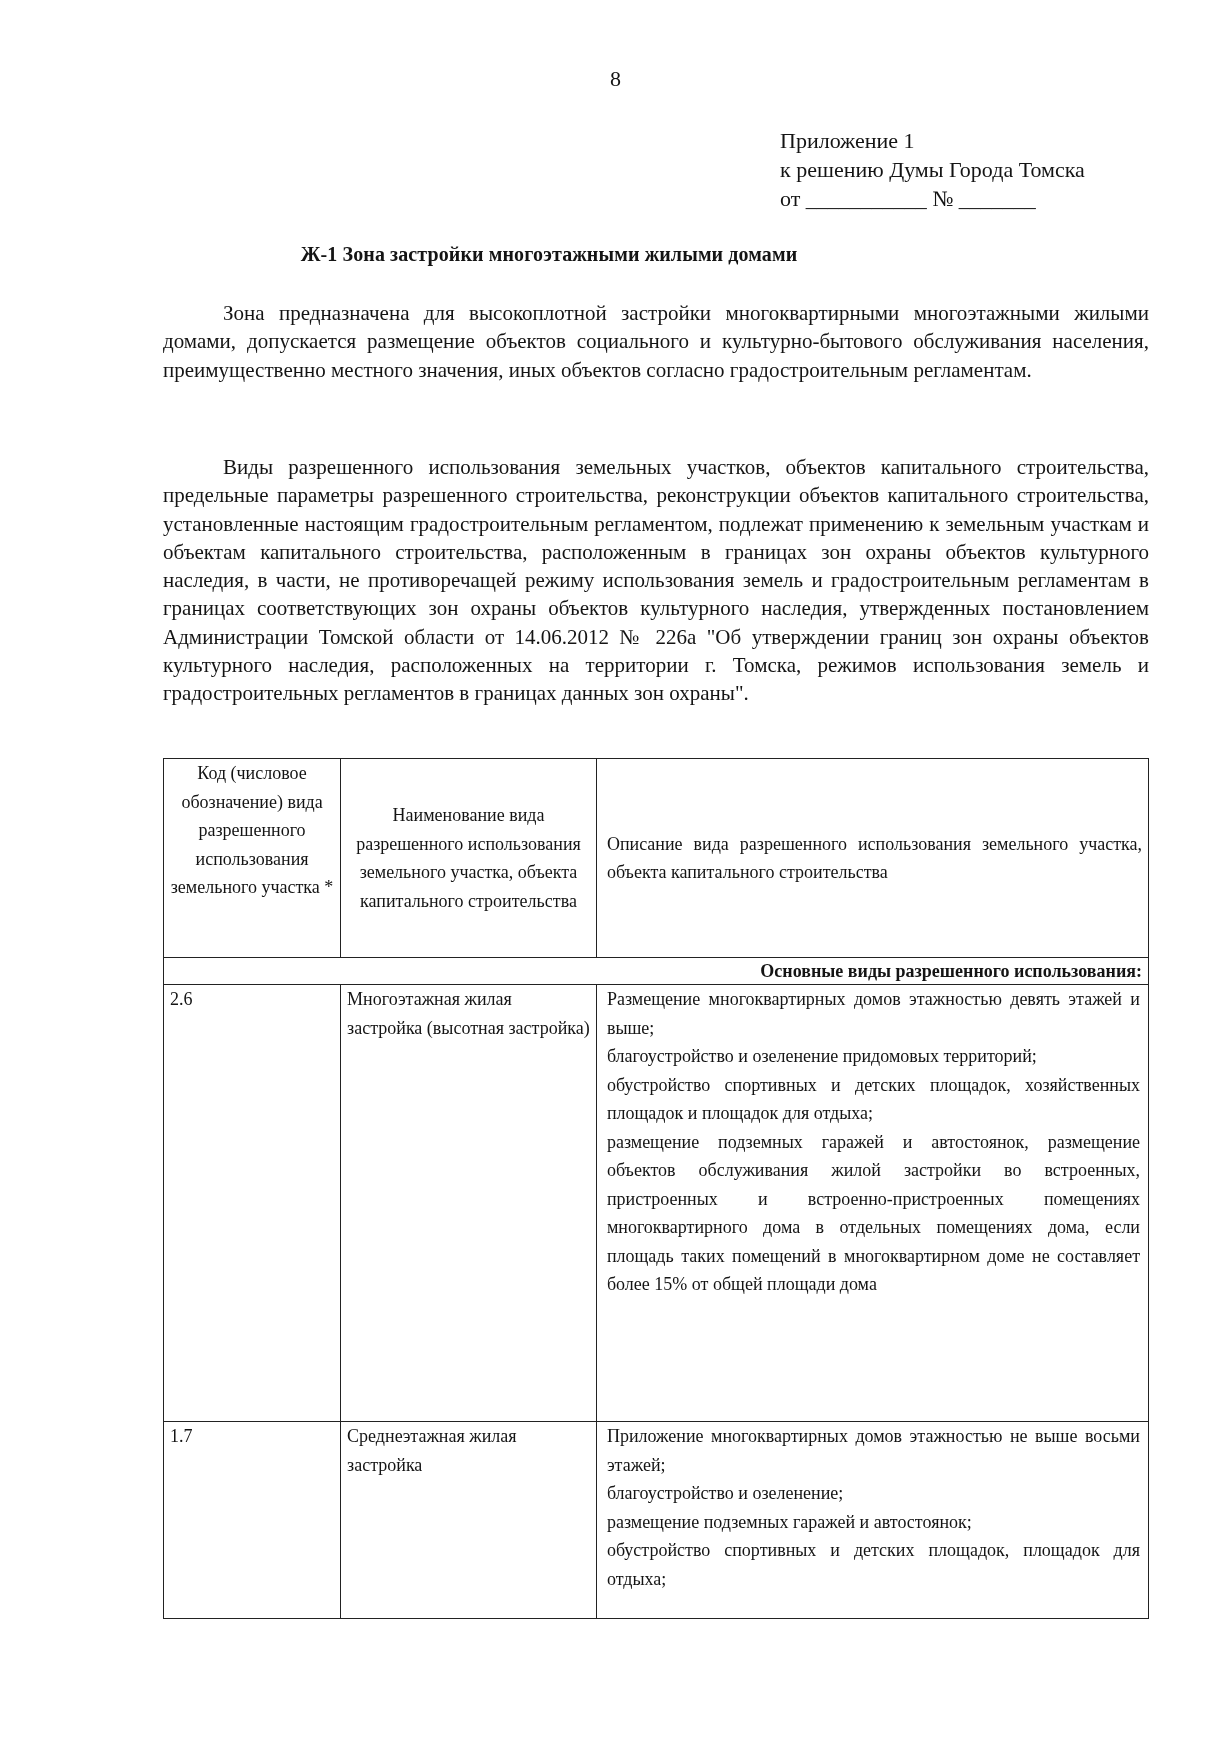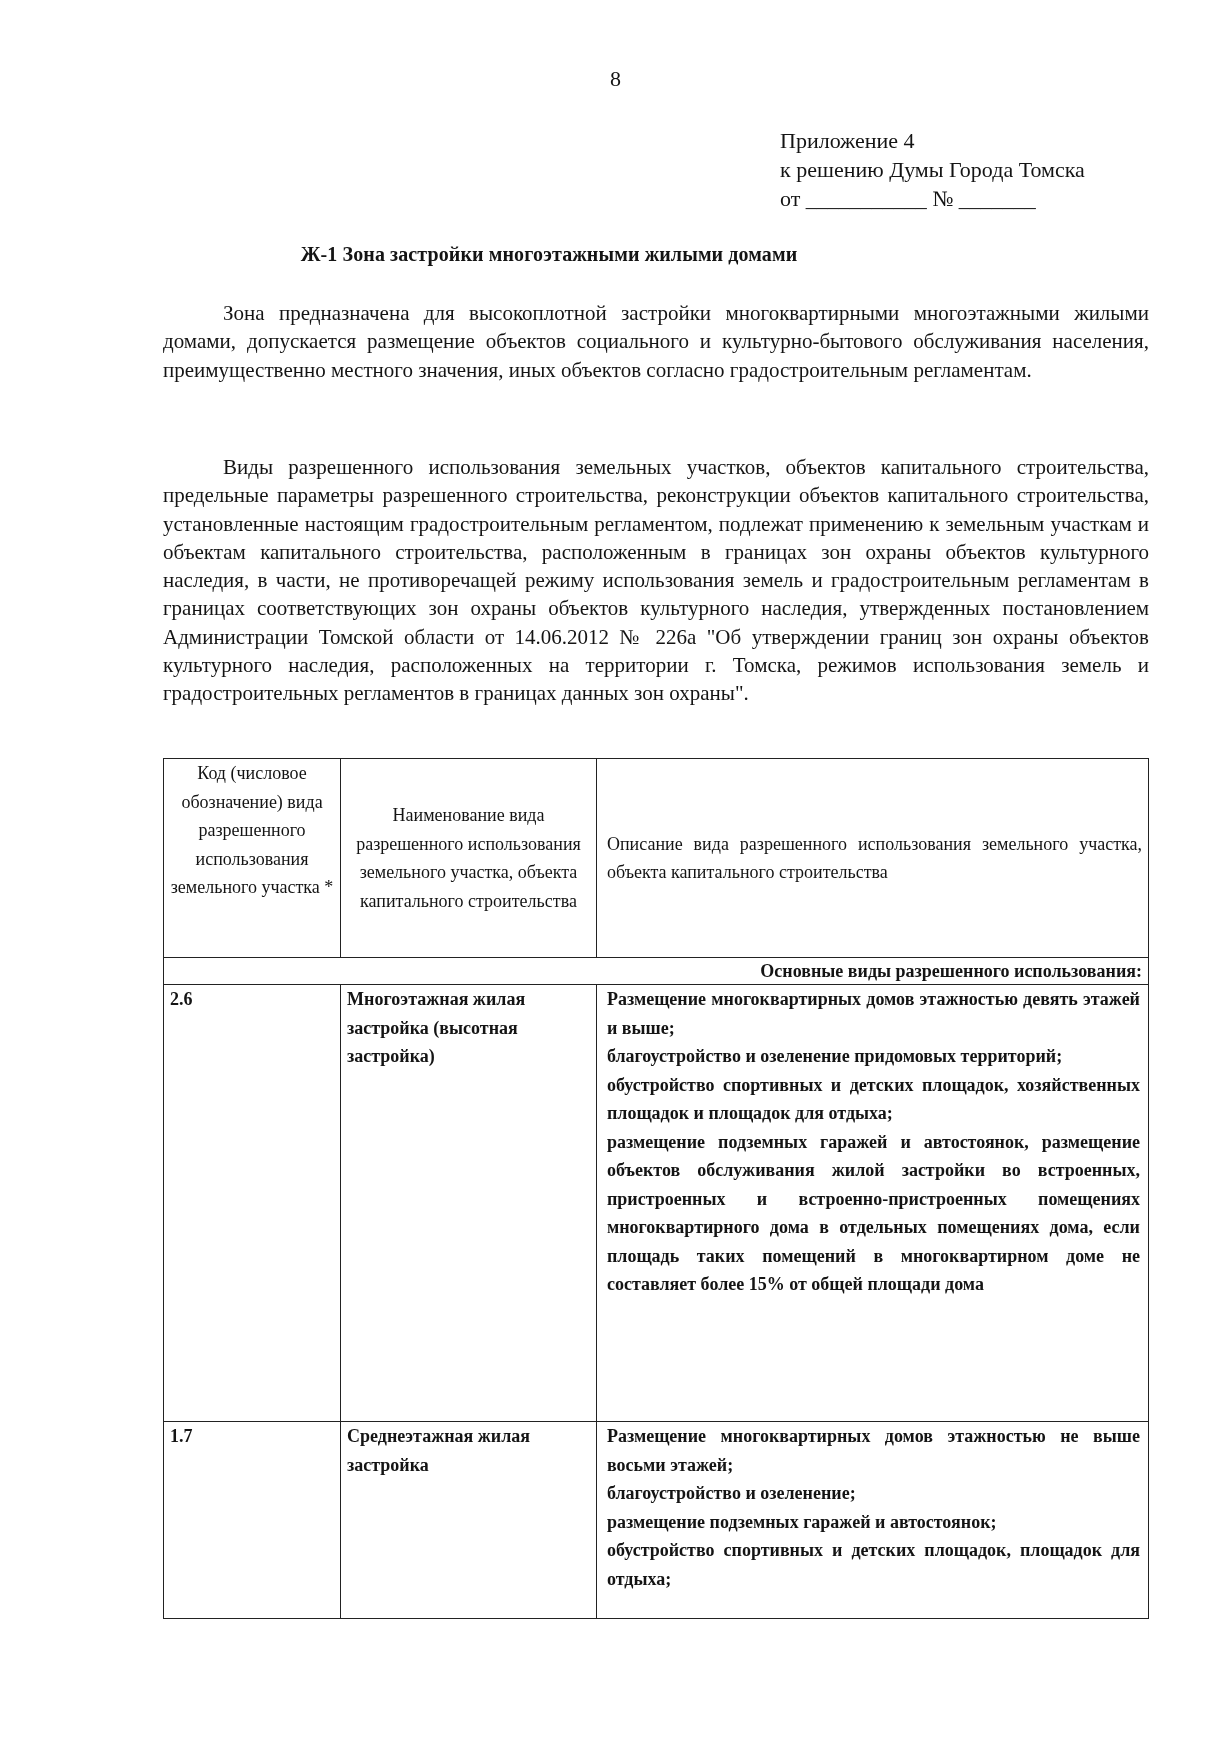--- a/index.html
+++ b/index.html
@@ -19,33 +19,33 @@
   table.rules td { border: 1.6px solid #222; vertical-align: top; padding: 0 6px; }
   .c1 { width: 165px; }
   .c2 { width: 245px; margin-top: 28px; }
   .c3 { width: 540px; }
   .hdr td { height: 198px; }
   .hdr .h1, .hdr .h2 { text-align: center; }
   .hdr .h1 { padding-top: 0; }
   .hdr .h2 { vertical-align: middle; }
   .hdr .h3 { vertical-align: middle; text-align: justify; text-align-last: left; padding-left: 10px; }
   .section td { text-align: right; font-weight: bold; height: 26px; line-height: 26px; }
-  .row td { padding-top: 2px; font-weight: bold; }
+  .row td { padding-top: 2px; }
   .row .desc { text-align: justify; padding-left: 10px; padding-right: 8px; }
   .desc div { text-align: justify; }
   .r26 td { height: 436px; }
   .r25 td { height: 196px; }
 </style>
 </head>
 <body>
 
 <div class="page-num">8</div>
 
 <div class="appendix">
-  <div>Приложение 4</div>
+  <div>Приложение 1</div>
   <div>к решению Думы Города Томска</div>
   <div>от ___________ № _______</div>
 </div>
 
 <div class="title">Ж-1 Зона застройки многоэтажными жилыми домами</div>
 
 <div class="para p1">Зона предназначена для высокоплотной застройки многоквартирными многоэтажными жилыми домами, допускается размещение объектов социального и культурно-бытового обслуживания населения, преимущественно местного значения, иных объектов согласно градостроительным регламентам.</div>
 <div class="para p2">Виды разрешенного использования земельных участков, объектов капитального строительства, предельные параметры разрешенного строительства, реконструкции объектов капитального строительства, установленные настоящим градостроительным регламентом, подлежат применению к земельным участкам и объектам капитального строительства, расположенным в границах зон охраны объектов культурного наследия, в части, не противоречащей режиму использования земель и градостроительным регламентам в границах соответствующих зон охраны объектов культурного наследия, утвержденных постановлением Администрации Томской области от 14.06.2012 № 226а "Об утверждении границ зон охраны объектов культурного наследия, расположенных на территории г. Томска, режимов использования земель и градостроительных регламентов в границах данных зон охраны".</div>
 
 <table class="rules">
@@ -65,20 +65,20 @@
       <div>Размещение многоквартирных домов этажностью девять этажей и выше;</div>
       <div>благоустройство и озеленение придомовых территорий;</div>
       <div>обустройство спортивных и детских площадок, хозяйственных площадок и площадок для отдыха;</div>
       <div>размещение подземных гаражей и автостоянок, размещение объектов обслуживания жилой застройки во встроенных, пристроенных и встроенно-пристроенных помещениях многоквартирного дома в отдельных помещениях дома, если площадь таких помещений в многоквартирном доме не составляет более 15% от общей площади дома</div>
     </td>
   </tr>
   <tr class="row r25">
     <td class="c1">1.7</td>
     <td class="c2">Среднеэтажная жилая застройка</td>
     <td class="c3 desc">
-      <div>Размещение многоквартирных домов этажностью не выше восьми этажей;</div>
+      <div>Приложение многоквартирных домов этажностью не выше восьми этажей;</div>
       <div>благоустройство и озеленение;</div>
       <div>размещение подземных гаражей и автостоянок;</div>
       <div>обустройство спортивных и детских площадок, площадок для отдыха;</div>
     </td>
   </tr>
 </tbody>
   </table>
 
 </body></html>

